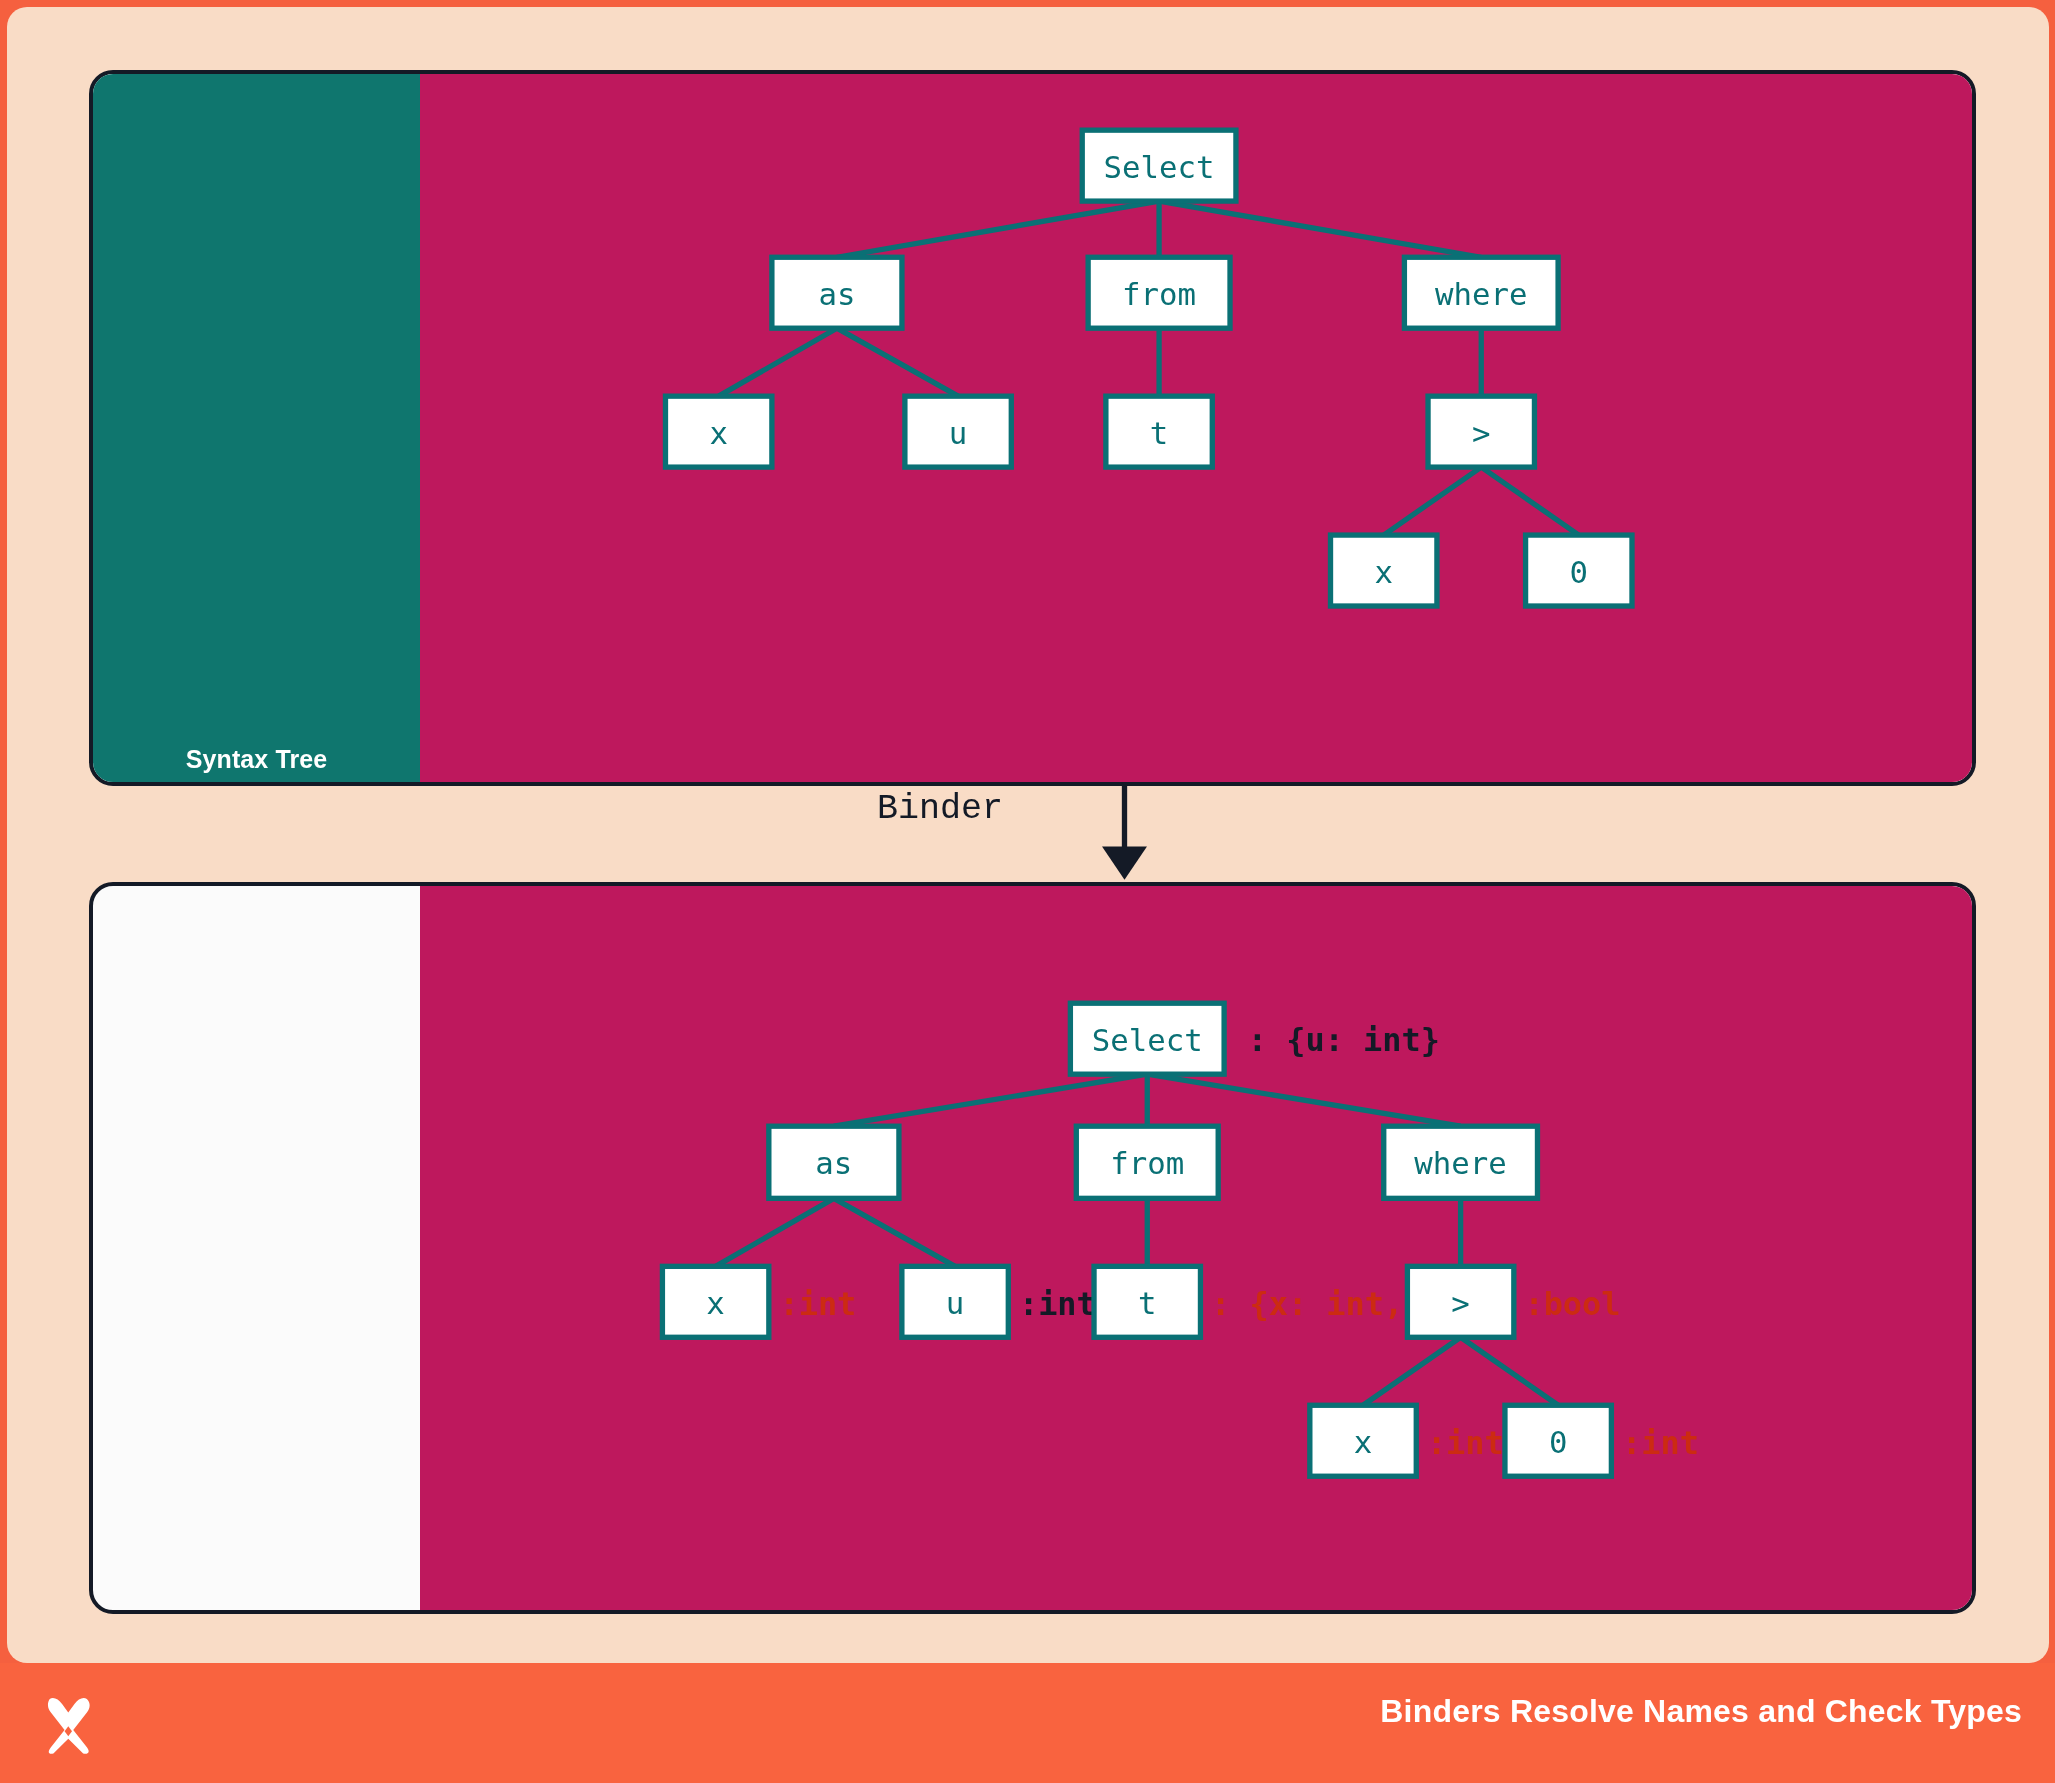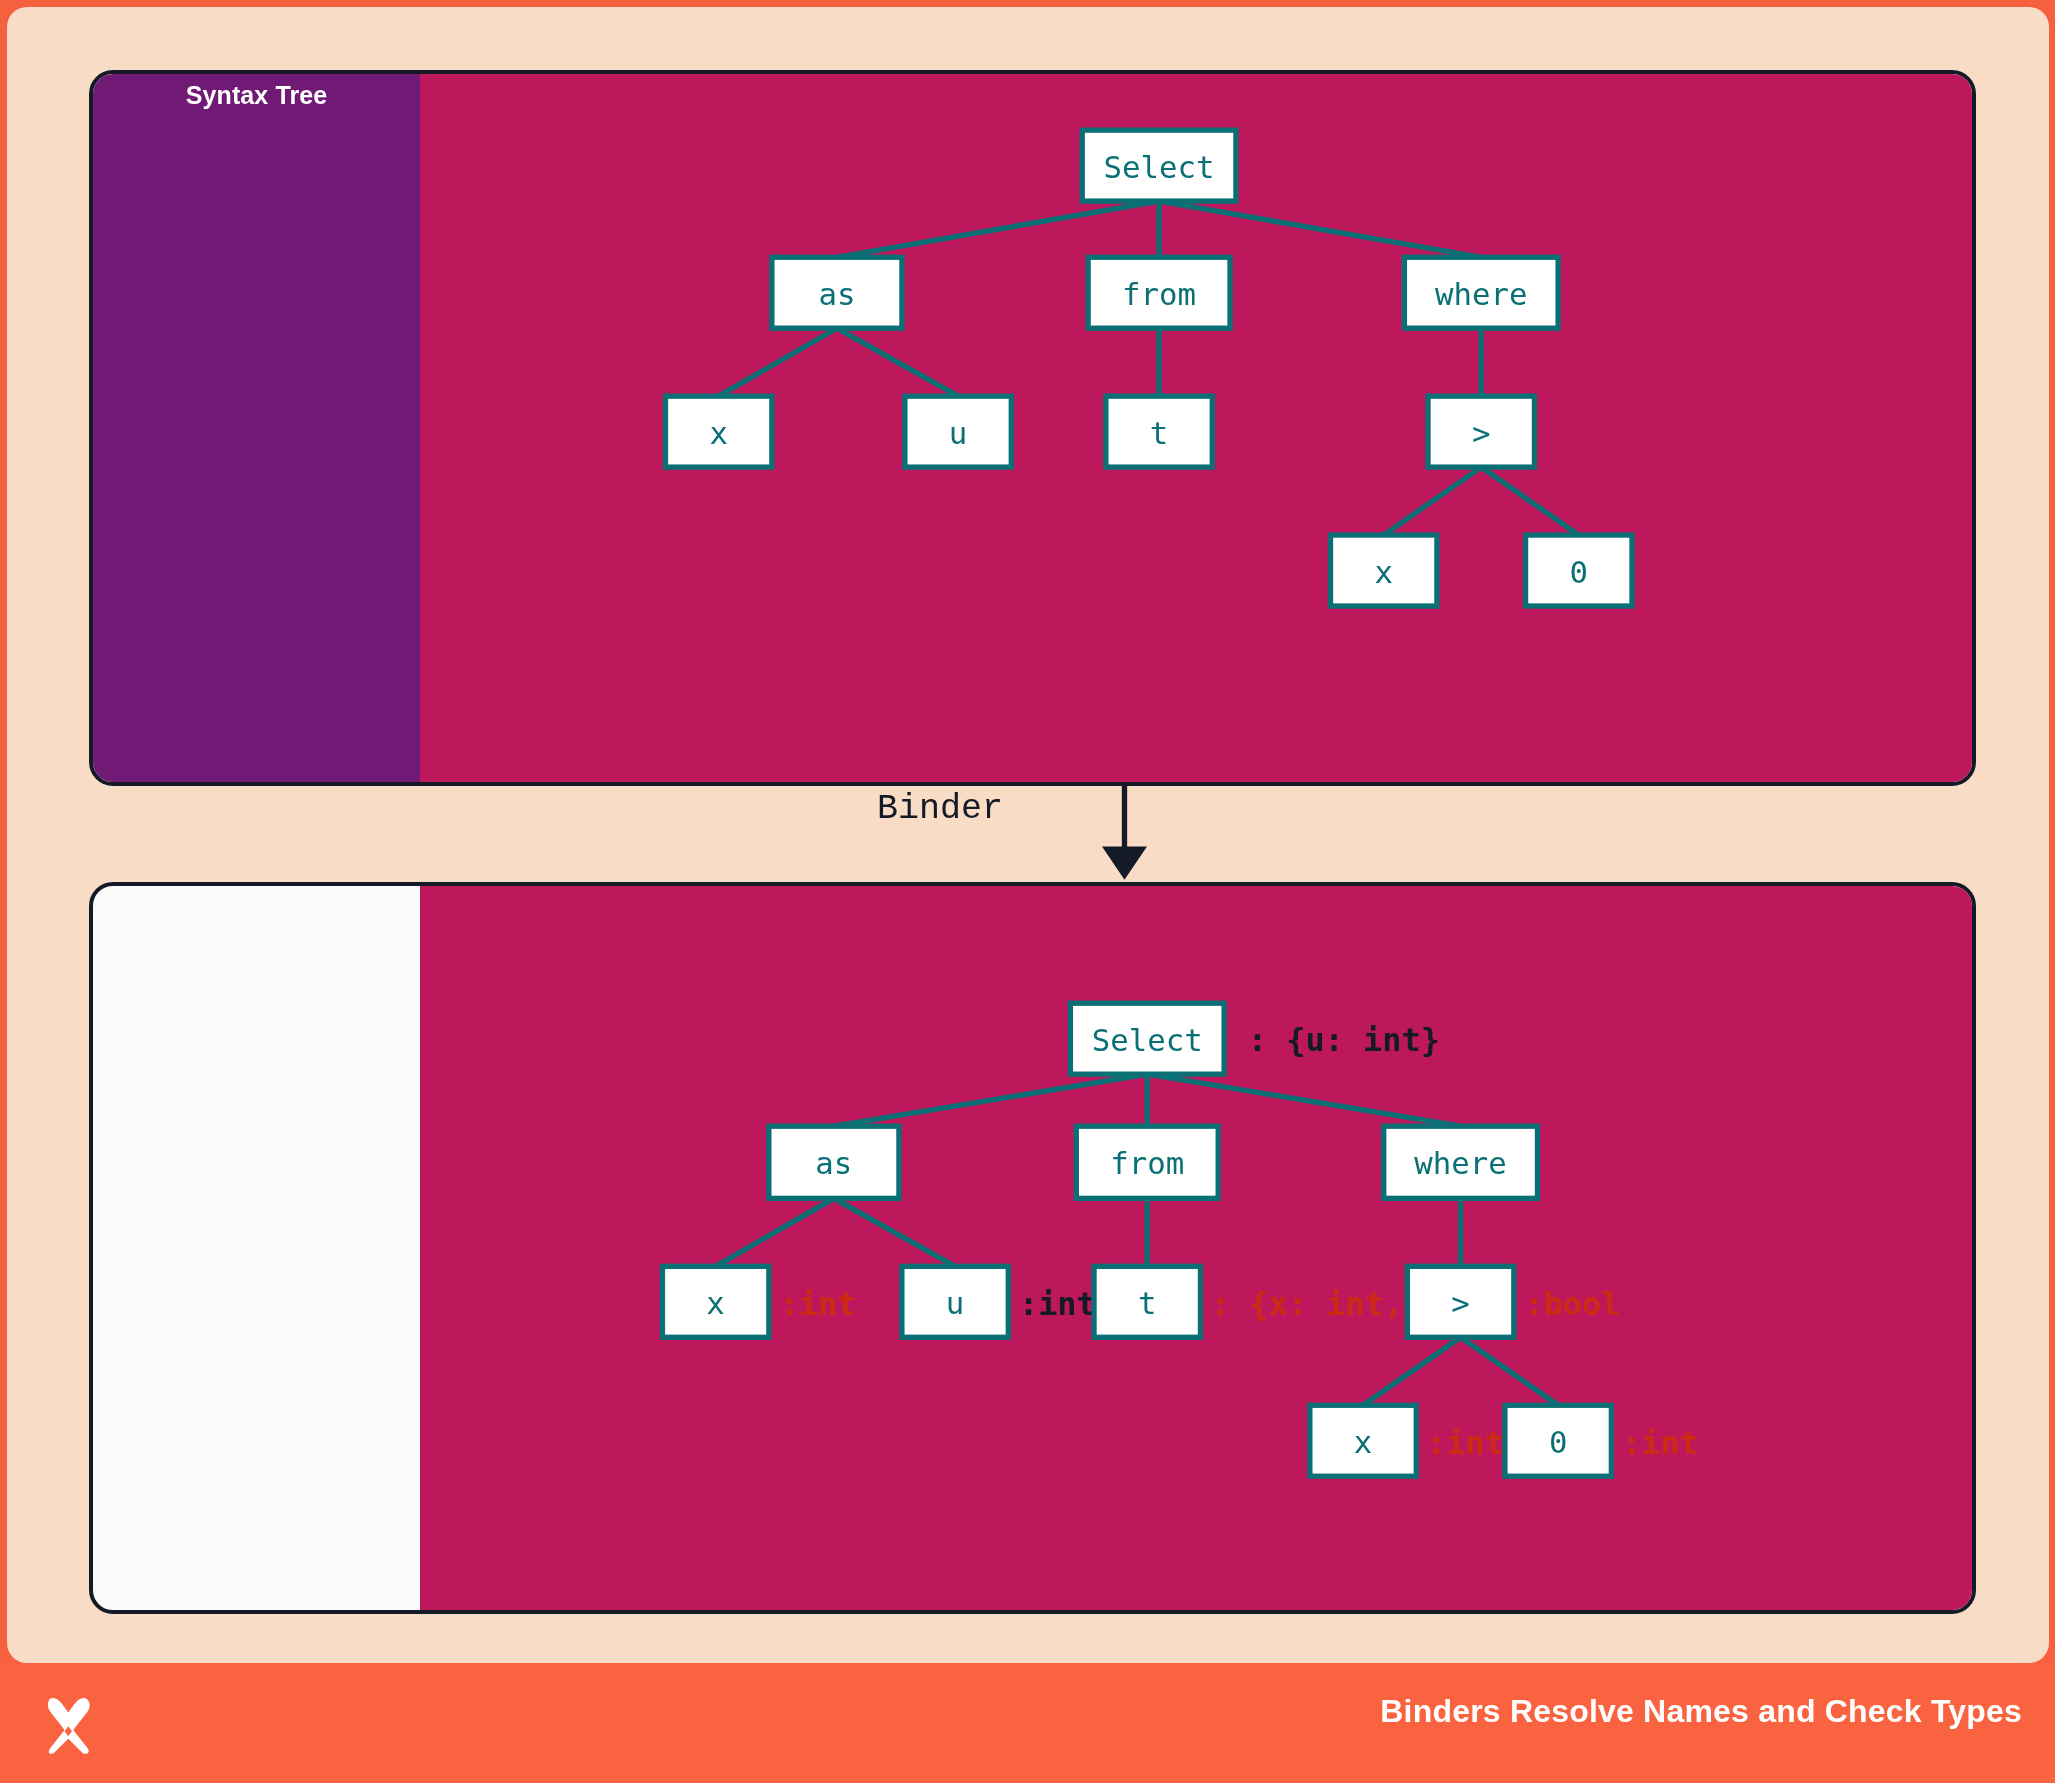--- a/index.html
+++ b/index.html
@@ -28,22 +28,22 @@
     border:4.1px solid #141a26;
     border-radius:24px;
     box-sizing:border-box;
     overflow:hidden;
   }
   .panel-top{ left:89px; top:70px; width:1887px; height:716px; }
   .panel-bottom{ left:89px; top:882px; width:1887px; height:732px; }
 
   .sidebar{
     position:absolute; left:0; top:0; bottom:0; width:327px;
-    background:#701a75;
-    display:flex; align-items:flex-start; justify-content:center;
+    background:#0f766e;
+    display:flex; align-items:flex-end; justify-content:center;
     text-align:center;
   }
   .sidebar-label{
     color:#ffffff;
     font-size:25px;
     font-weight:700;
     line-height:1.75;
     letter-spacing:0.1px;
   }
   .tree-area{

